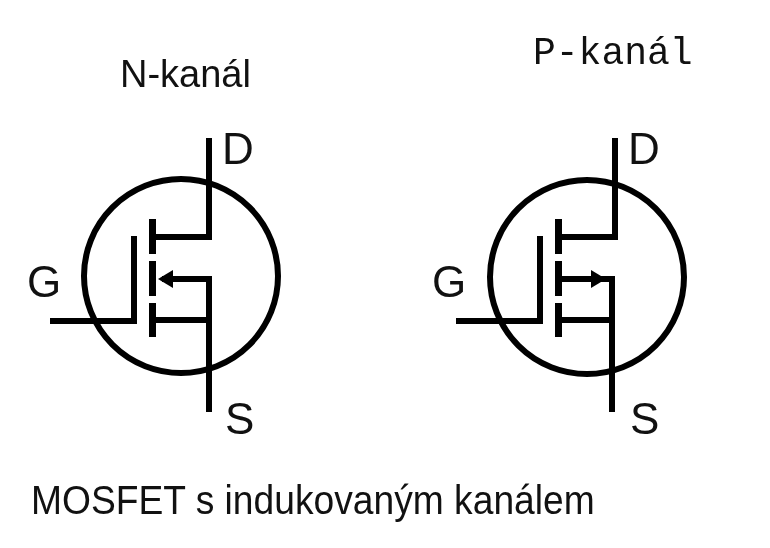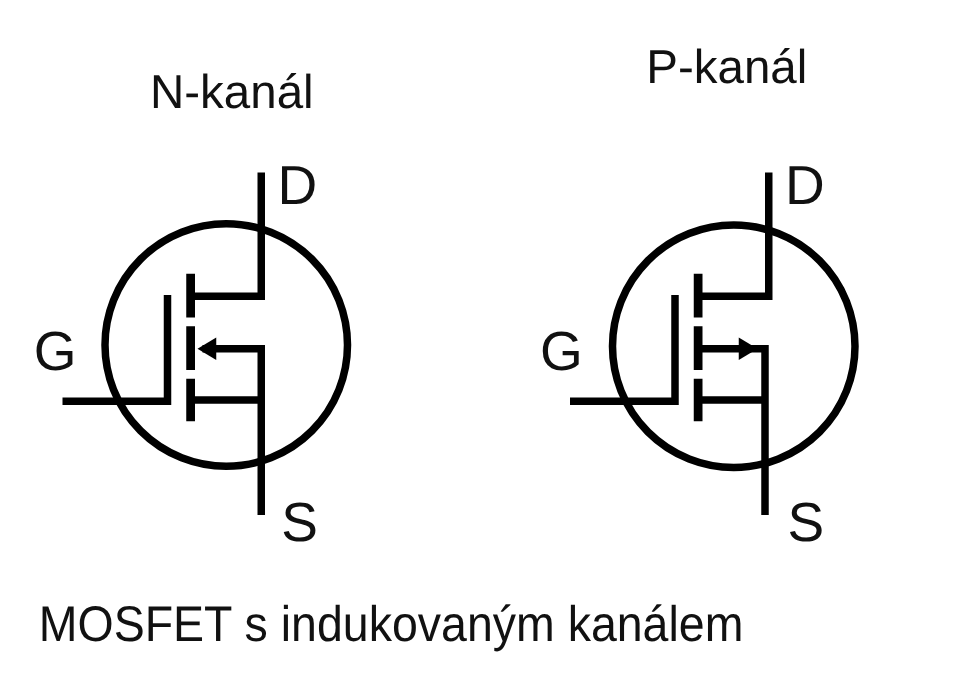--- a/index.html
+++ b/index.html
@@ -23,21 +23,21 @@
       height: 548px;
     }
     .title {
       position: absolute;
       font-size: 38px;
       line-height: 1;
       letter-spacing: 0px;
       white-space: nowrap;
     }
     .title-n { left: 120px; top: 35px; margin-top: 20px; }
-    .title-p { left: 517px; top: 35px; }
+    .title-p { left: 533px; top: 35px; font-family: Liberation Mono, monospace; }
     .caption {
       position: absolute;
       left: 31px;
       top: 480px;
       font-size: 40px;
       line-height: 1;
       white-space: nowrap;
       transform: scaleX(0.93);
       transform-origin: left top;
     }

